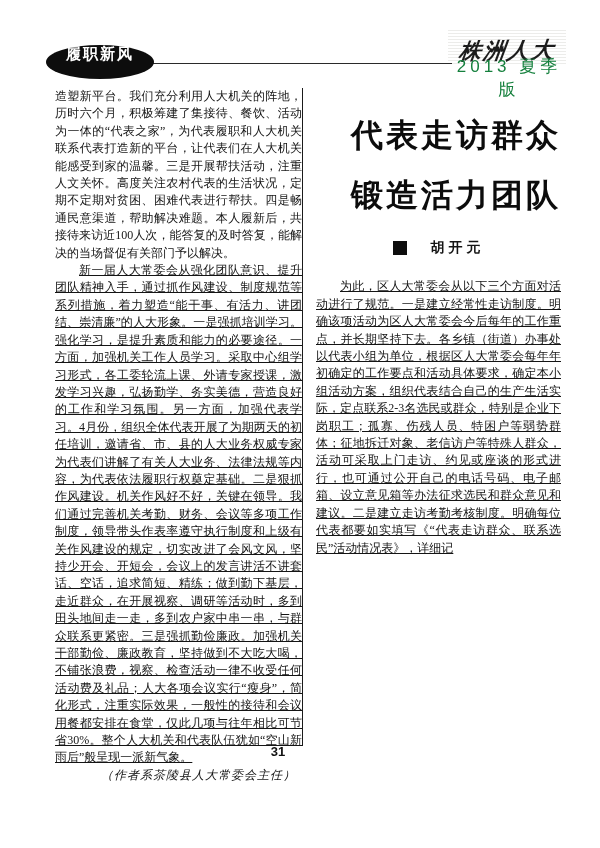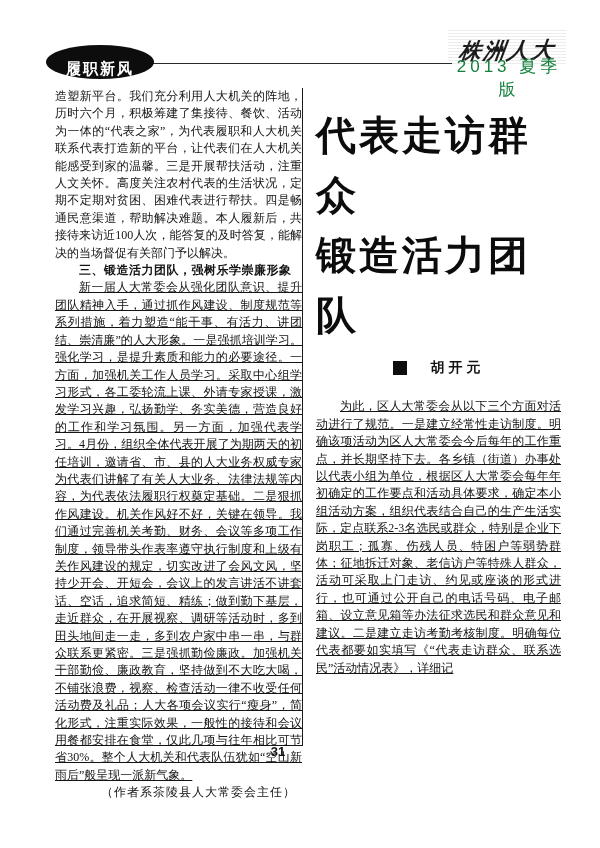--- a/index.html
+++ b/index.html
@@ -14,21 +14,21 @@
     width:600px;height:848px;
     background:#ffffff;
     overflow:hidden;
   }
   
   .badge{
     position:absolute;left:46px;top:45px;
     width:108px;height:34px;
     background:#0d0d0d;
     border-radius:50%;
-    display:flex;align-items:flex-end;justify-content:center;
+    display:flex;align-items:flex-start;justify-content:center;
     z-index:3;
   }
   .badge span{
     color:#ffffff;font-weight:bold;font-size:15px;letter-spacing:2px;
     font-family:"Liberation Sans","DejaVu Sans",sans-serif;
     transform:scaleY(1.05);
   }
   .header-rule{
     position:absolute;left:95px;top:63px;
     width:357px;height:0;border-top:1.5px solid #2a2a2a;
@@ -66,26 +66,27 @@
   .col-right{left:316px;width:245px;top:95px;}
   .col p{margin:0;}
   .indent{text-indent:2em;text-decoration:underline;}
   .sec-heading{
     font-weight:bold;text-indent:2em;margin:0;
     letter-spacing:0.5px;
   }
   .author-note{
     text-align:right;padding-right:6px;margin-top:2px;
     letter-spacing:1px;
+    font-style:italic;
   }
   
   .art-title{
     font-family:"Liberation Sans","DejaVu Sans",sans-serif;
-    font-weight:900;font-size:40px;line-height:60px;
-    letter-spacing:3px;color:#0c0c0c;text-align:left;
+    font-weight:900;font-size:32px;line-height:60px;
+    letter-spacing:3px;color:#0c0c0c;text-align:right;
     margin:10px 0 0 0;
   }
   .byline{
     display:flex;align-items:center;justify-content:center;
     gap:24px;margin:14px 0 22px 0;
   }
   .byline .sq{
     width:14px;height:14px;background:#0d0d0d;display:inline-block;
   }
   .byline .name{
@@ -110,21 +111,20 @@
   <div class="header-rule"></div>
   <div class="logo-box">
     <span class="calli">株洲人大</span>
   </div>
   <div class="edition">2013 夏季版</div>
 
   <div class="col-divider"></div>
 
   <div class="col col-left">
     <p>造塑新平台。我们充分利用人大机关的阵地，历时六个月，积极筹建了集接待、餐饮、活动为一体的“代表之家”，为代表履职和人大机关联系代表打造新的平台，让代表们在人大机关能感受到家的温馨。三是开展帮扶活动，注重人文关怀。高度关注农村代表的生活状况，定期不定期对贫困、困难代表进行帮扶。四是畅通民意渠道，帮助解决难题。本人履新后，共接待来访近100人次，能答复的及时答复，能解决的当场督促有关部门予以解决。</p>
-    <p class="sec-heading">三、锻造活力团队，强树乐学崇廉形象</p>
     <p class="indent">新一届人大常委会从强化团队意识、提升团队精神入手，通过抓作风建设、制度规范等系列措施，着力塑造“能干事、有活力、讲团结、崇清廉”的人大形象。一是强抓培训学习。强化学习，是提升素质和能力的必要途径。一方面，加强机关工作人员学习。采取中心组学习形式，各工委轮流上课、外请专家授课，激发学习兴趣，弘扬勤学、务实美德，营造良好的工作和学习氛围。另一方面，加强代表学习。4月份，组织全体代表开展了为期两天的初任培训，邀请省、市、县的人大业务权威专家为代表们讲解了有关人大业务、法律法规等内容，为代表依法履职行权奠定基础。二是狠抓作风建设。机关作风好不好，关键在领导。我们通过完善机关考勤、财务、会议等多项工作制度，领导带头作表率遵守执行制度和上级有关作风建设的规定，切实改进了会风文风，坚持少开会、开短会，会议上的发言讲活不讲套话、空话，追求简短、精练；做到勤下基层，走近群众，在开展视察、调研等活动时，多到田头地间走一走，多到农户家中串一串，与群众联系更紧密。三是强抓勤俭廉政。加强机关干部勤俭、廉政教育，坚持做到不大吃大喝，不铺张浪费，视察、检查活动一律不收受任何活动费及礼品；人大各项会议实行“瘦身”，简化形式，注重实际效果，一般性的接待和会议用餐都安排在食堂，仅此几项与往年相比可节省30%。整个人大机关和代表队伍犹如“空山新雨后”般呈现一派新气象。</p>
     <p class="author-note">（作者系茶陵县人大常委会主任）</p>
   </div>
 
   <div class="col col-right">
     <h1 class="art-title"><span>代表走访群众</span><br><span>锻造活力团队</span></h1>
     <div class="byline">
       <span class="sq"></span>
       <span class="name">胡开元</span>
     </div>

